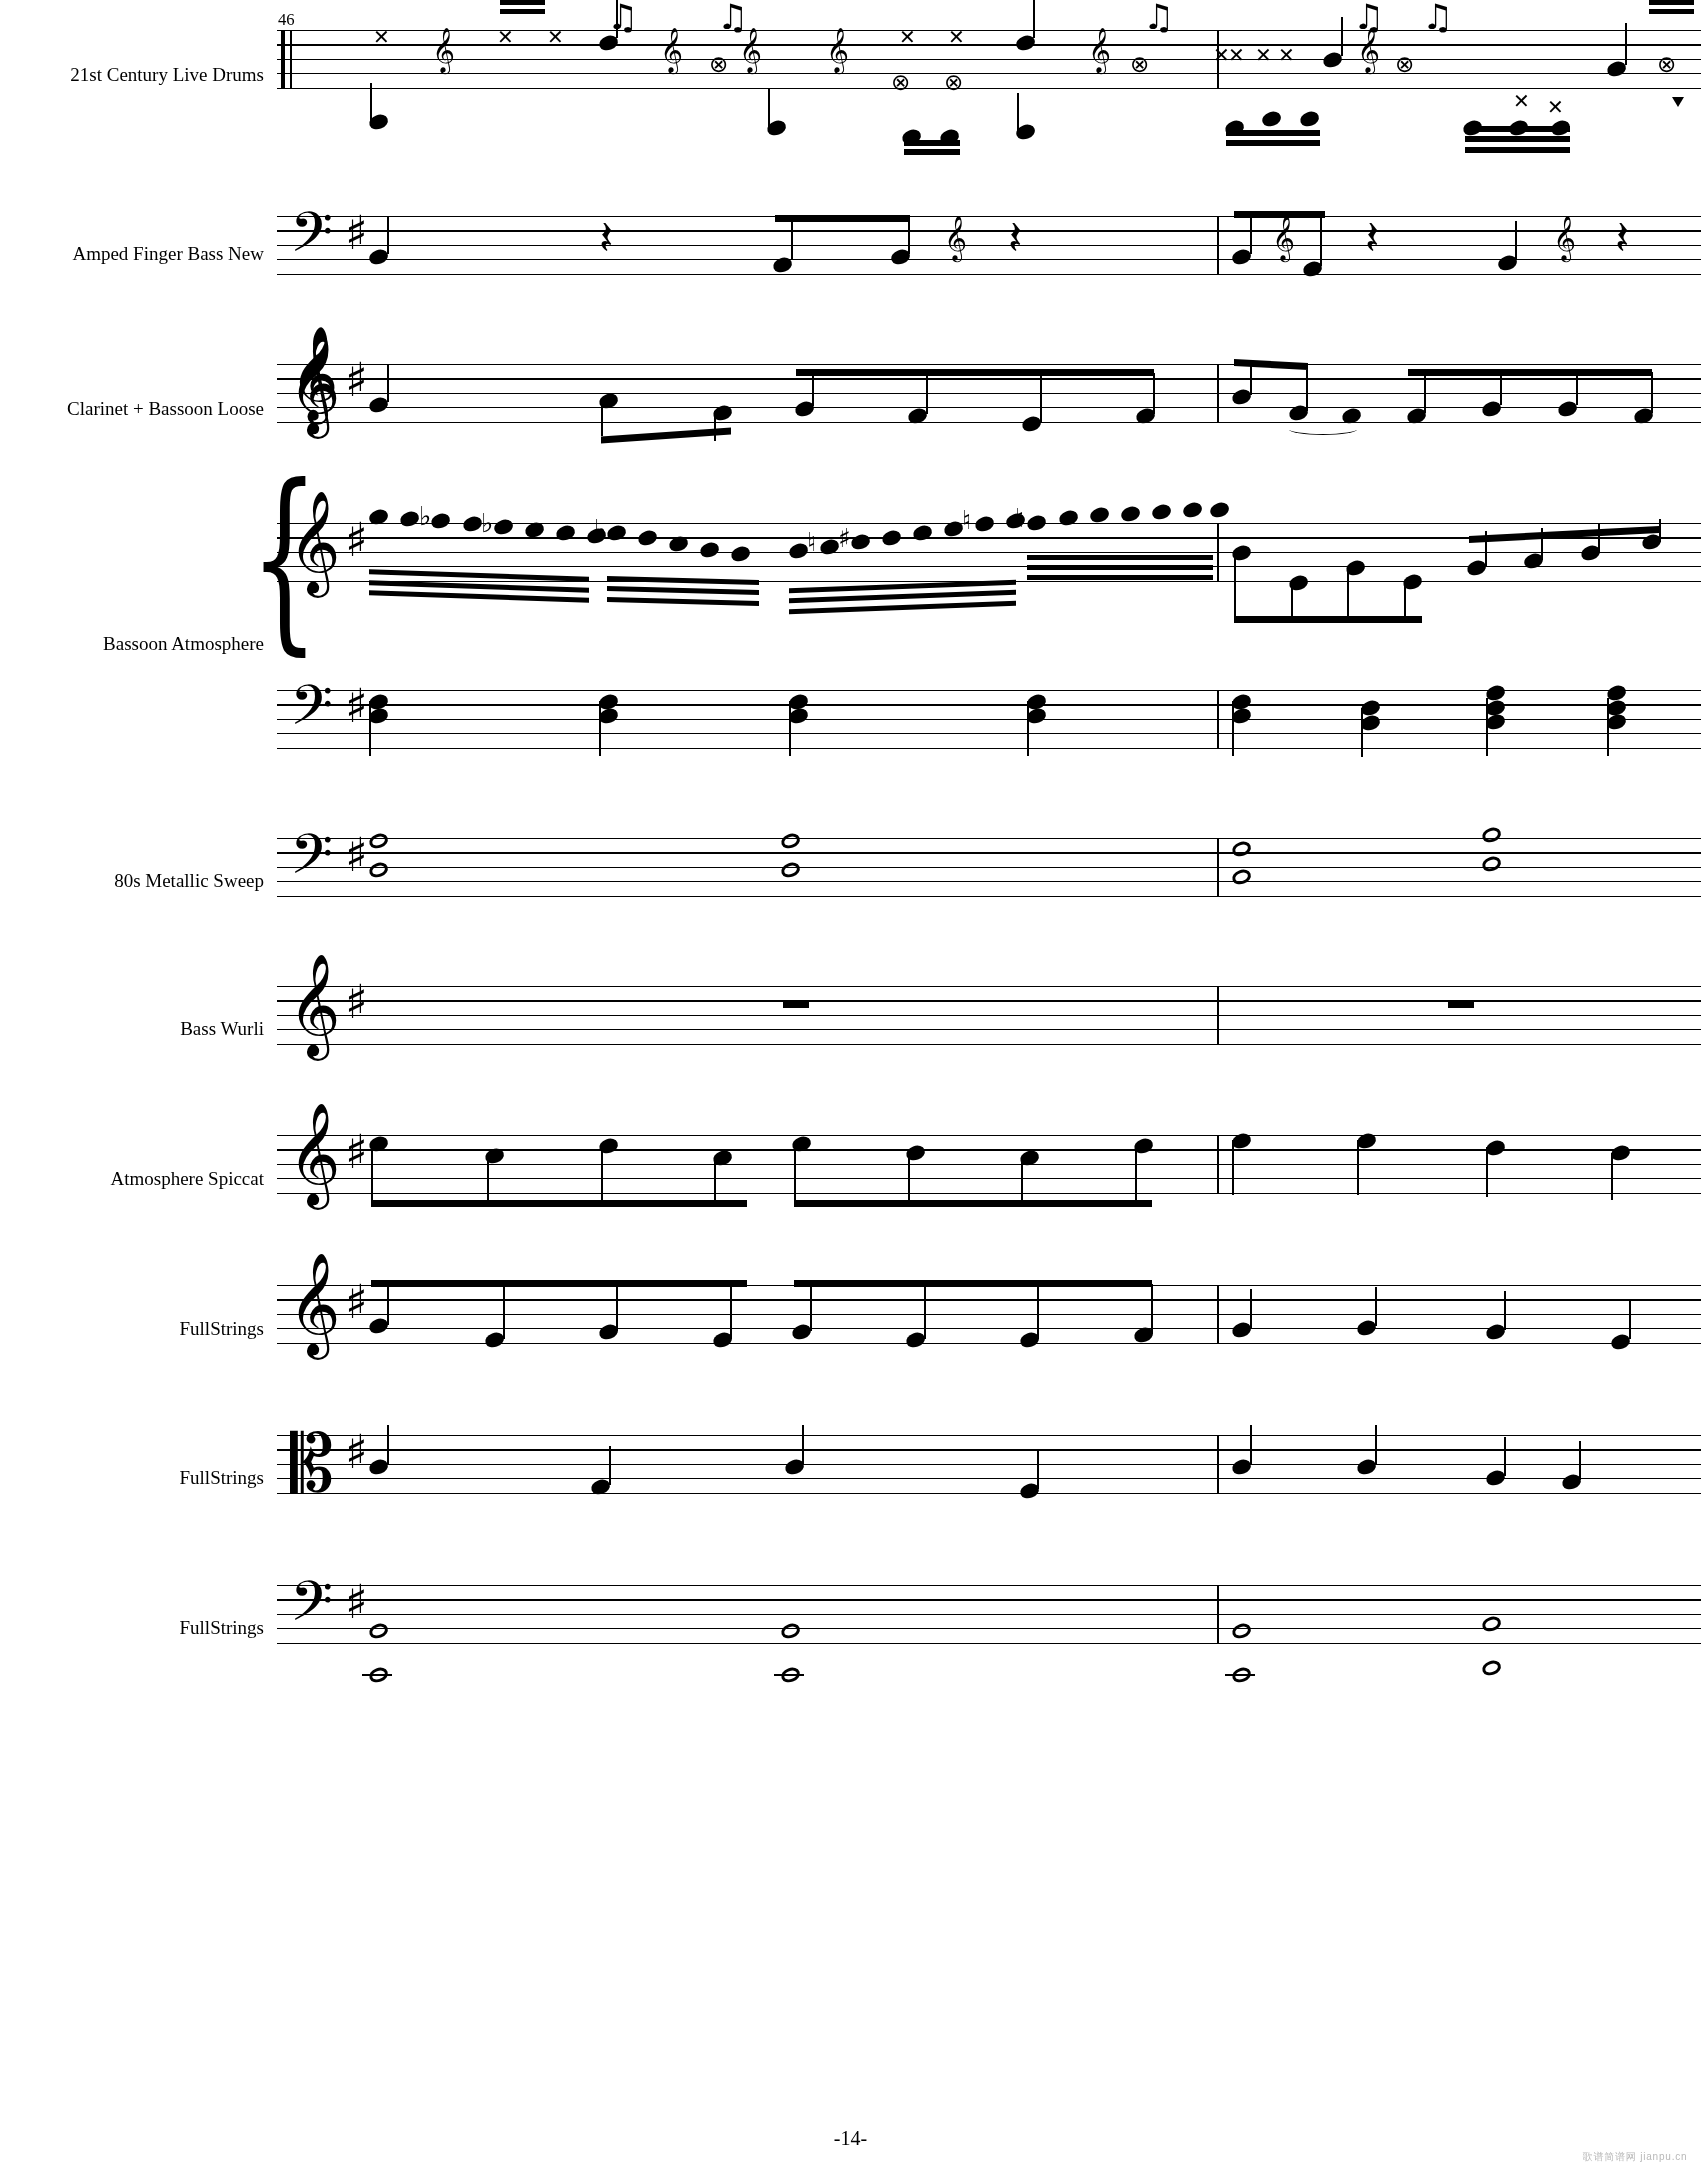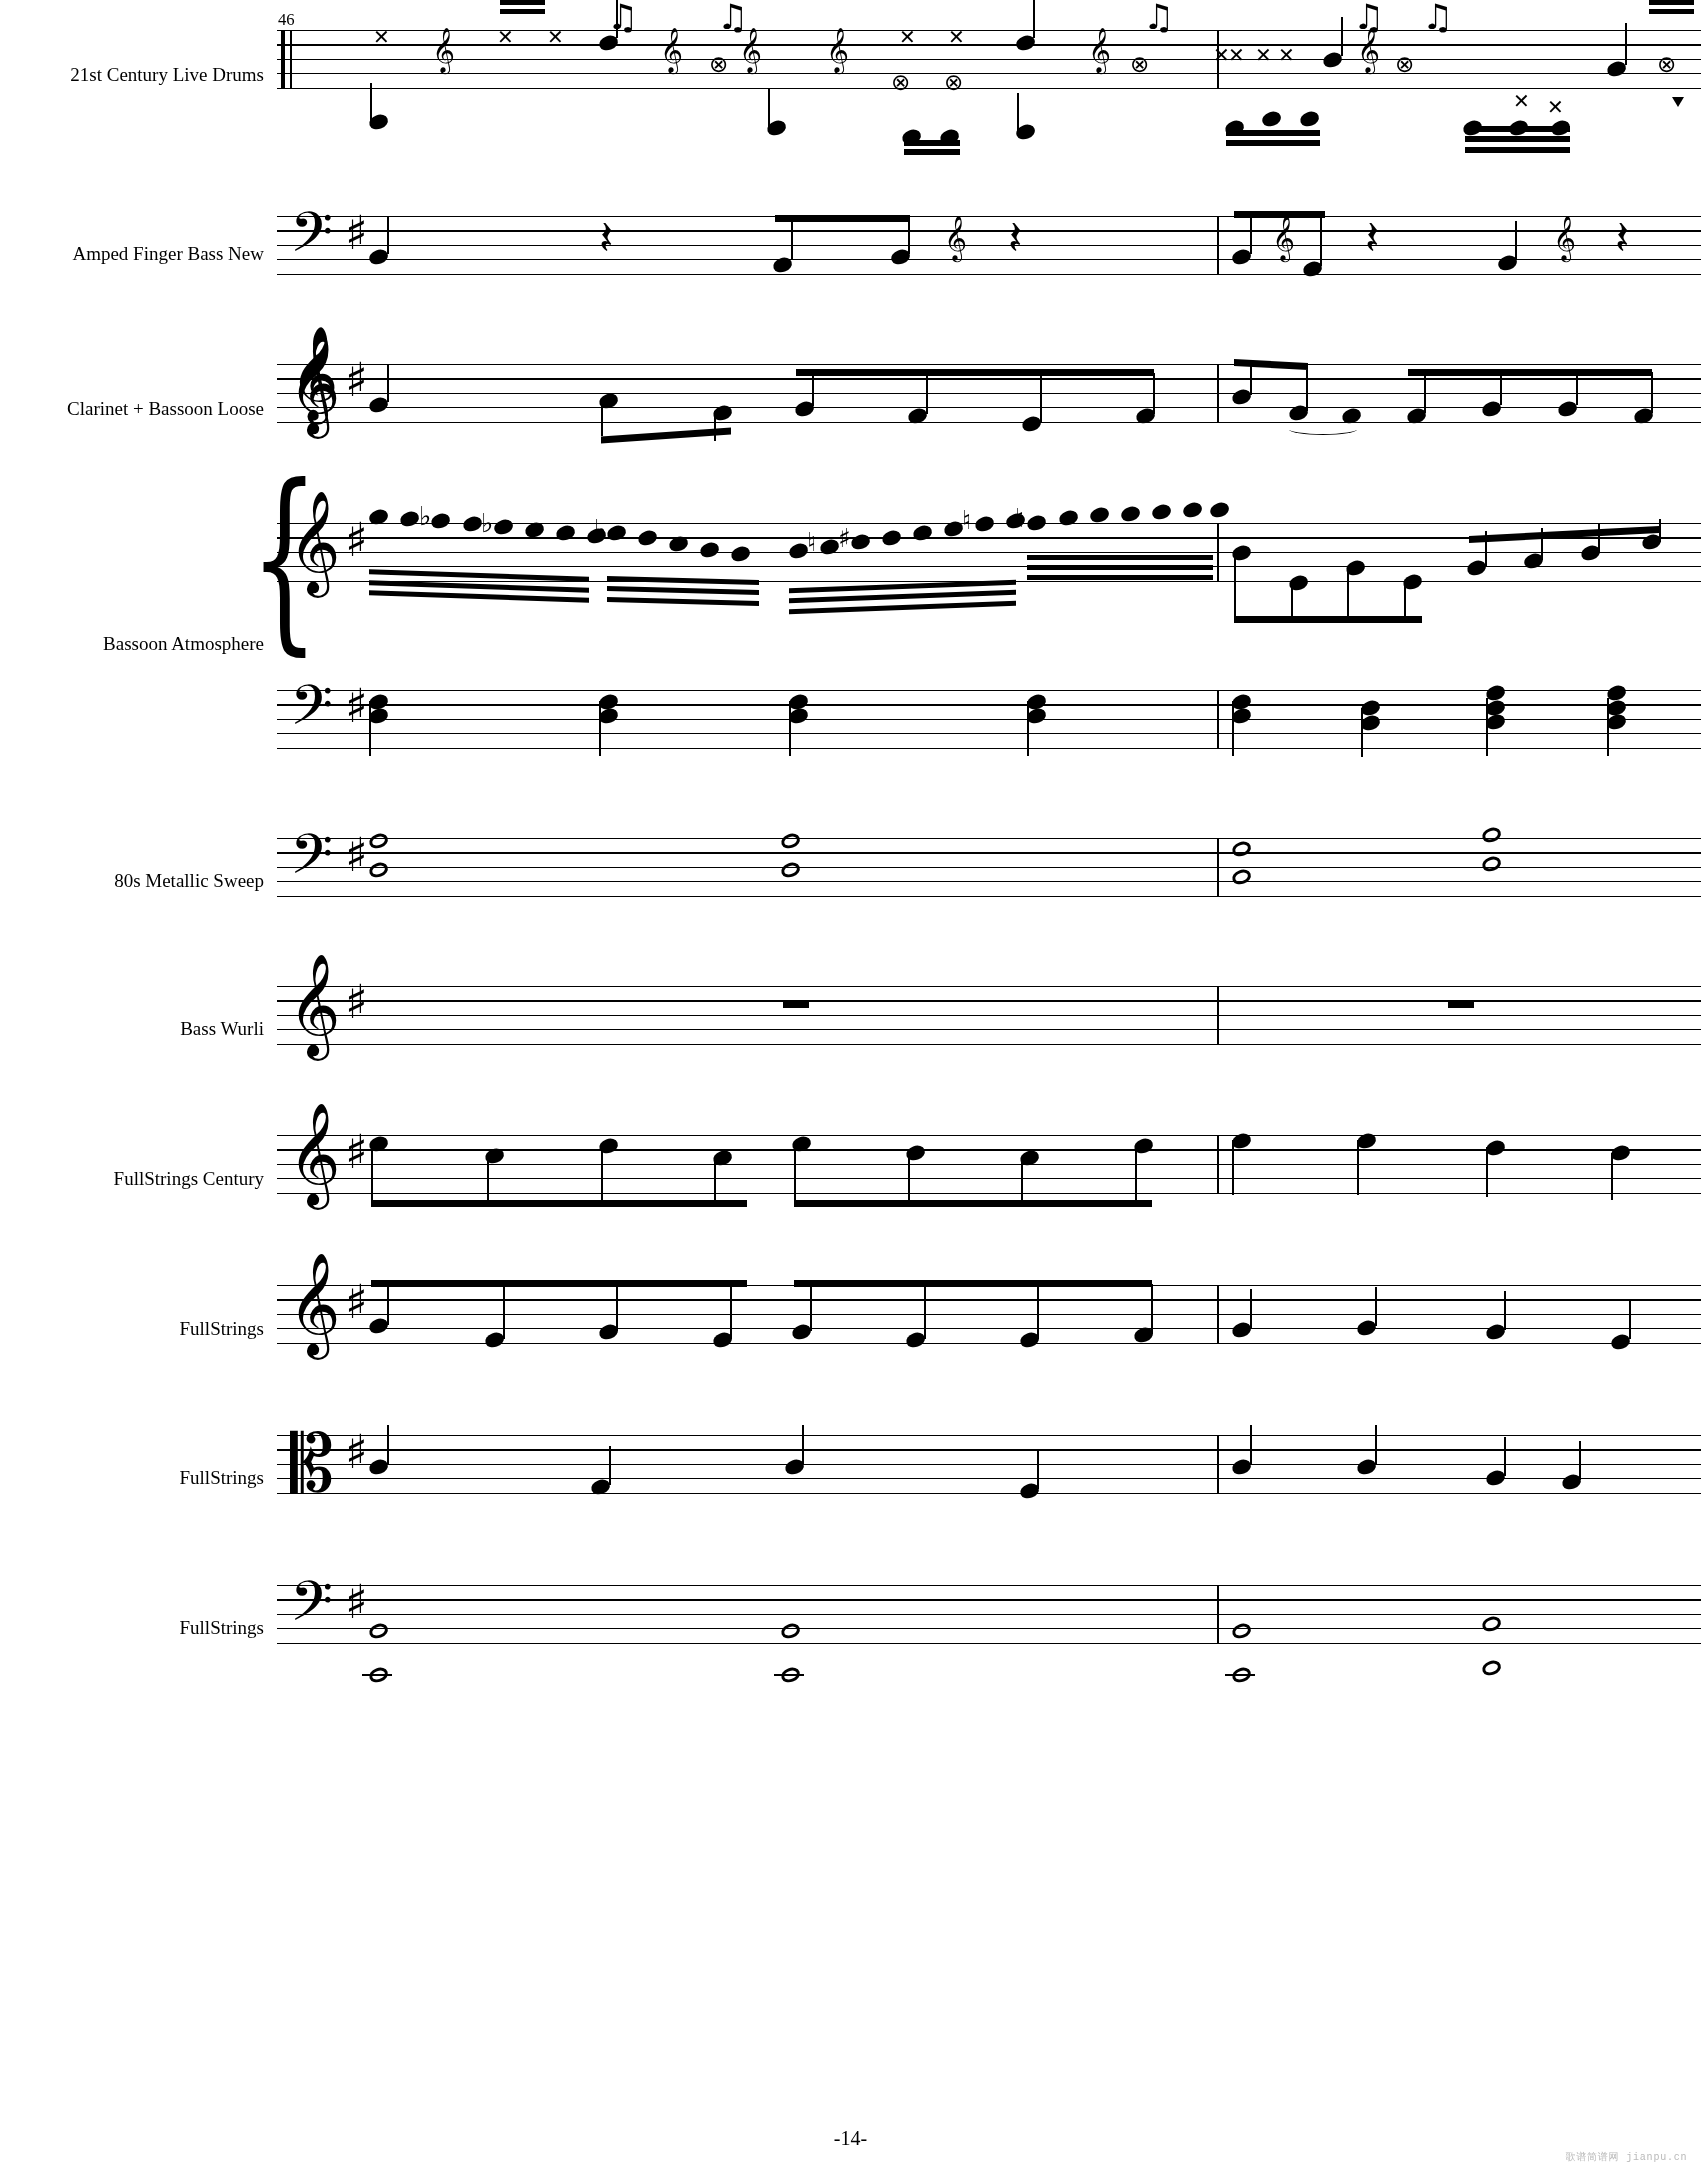--- a/index.html
+++ b/index.html
@@ -68,21 +68,21 @@
     width: 100%;
     text-align: center;
     font-family: "Liberation Serif", serif;
     font-size: 20px;
   }
 
   .watermark {
     position: absolute;
     right: 13.6px;
     bottom: 7.6px;
-    font-family: Liberation Mono, monospace;
+    font-family: Liberation Sans, sans-serif;
     font-size: 10px;
     color: #b9b9b9;
     letter-spacing: 0.8px;
   }
 
   
   .glyph {
     position: absolute;
     font-family: "DejaVu Sans", sans-serif;
     line-height: 1;
@@ -194,21 +194,21 @@
 <div class="page">
 
   <div class="measure-num" style="left:278px; top:10px;">46</div>
 
   <div class="inst-label" style="left:6px; width:258px; top:64px;">21st Century Live Drums</div>
   <div class="inst-label" style="left:6px; width:258px; top:243px;">Amped Finger Bass New</div>
   <div class="inst-label" style="left:6px; width:258px; top:398px;">Clarinet + Bassoon Loose</div>
   <div class="inst-label" style="left:6px; width:258px; top:633px;">Bassoon Atmosphere</div>
   <div class="inst-label" style="left:6px; width:258px; top:870px;">80s Metallic Sweep</div>
   <div class="inst-label" style="left:6px; width:258px; top:1018px;">Bass Wurli</div>
-  <div class="inst-label" style="left:6px; width:258px; top:1168px;">FullStrings Century</div>
+  <div class="inst-label" style="left:6px; width:258px; top:1168px;">Atmosphere Spiccat</div>
   <div class="inst-label" style="left:6px; width:258px; top:1318px;">FullStrings</div>
   <div class="inst-label" style="left:6px; width:258px; top:1467px;">FullStrings</div>
   <div class="inst-label" style="left:6px; width:258px; top:1617px;">FullStrings</div>
 
   <div class="staff" style="left:277px; top:30px; width:1429px; height:61px;">
     <div class="line" style="top:0px;"></div>
     <div class="line" style="top:14.4px;"></div>
     <div class="line" style="top:29px;"></div>
     <div class="line" style="top:43px;"></div>
     <div class="line" style="top:58px;"></div>

